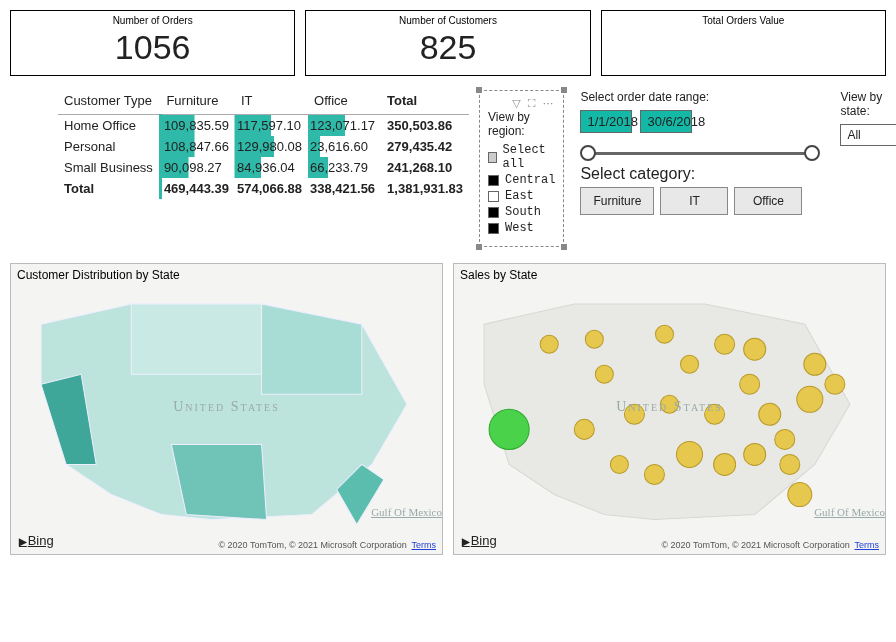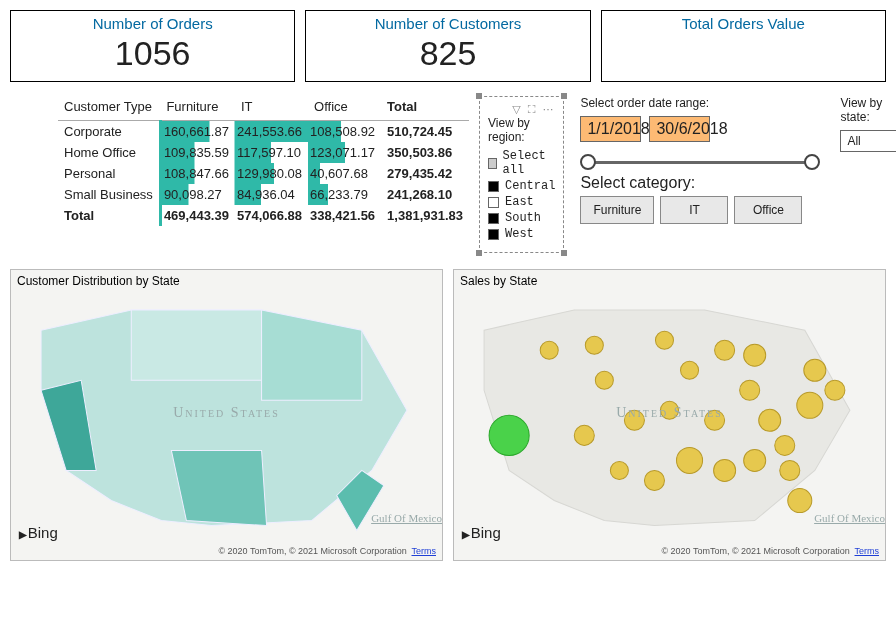--- a/index.html
+++ b/index.html
@@ -14,22 +14,22 @@
   }
   .row { display: flex; gap: 10px; }
   .card {
     border: 1.5px solid #000;
     background: #fff;
     padding: 4px 0 8px 0;
     text-align: center;
     flex: 1;
   }
   .card-title {
-    color: #0369a1;
-    font-size: 15px;
+    color: #000000;
+    font-size: 10px;
     margin-bottom: 2px;
   }
   .card-value {
     font-size: 34px;
     color: #222;
     font-weight: 400;
   }
   .mid-row {
     display: flex;
     gap: 10px;
@@ -93,22 +93,22 @@
   .filters {
     flex: 1;
     padding-left: 6px;
   }
   .filters-top {
     display: flex; gap: 20px; align-items: flex-start; font-size: 12px;
   }
   .date-col .lbl, .state-col .lbl { margin-bottom: 6px; display:block; }
   .date-inputs { display:flex; gap:8px; }
   .date-box {
-    border: 1px solid #666; padding: 3px 6px; font-size: 16px; width: 61px;
-    background: #fdba74;
+    border: 1px solid #666; padding: 3px 6px; font-size: 13px; width: 52px;
+    background: #14b8a6;
   }
   .state-select {
     border: 1px solid #666; padding: 3px 6px; font-size: 12px; width: 70px;
     display:flex; justify-content:space-between; align-items:center;
     background: #fff;
   }
   .range {
     position: relative; height: 20px; margin-top: 10px; width: 240px;
   }
   .range-track {
@@ -129,22 +129,23 @@
     display:flex; gap:10px; margin-top:16px;
   }
   .map-card {
     border:1px solid #bbb; background:#fdfdfd; flex:1; position:relative;
     height: 292px; overflow:hidden;
   }
   .map-title {
     position:absolute; top:4px; left:6px; font-size:12px; color:#000000; z-index:3;
   }
   .bing {
-    position:absolute; left:8px; bottom:19px; font-size:15px; z-index:3;
+    position:absolute; left:8px; bottom:6px; font-size:13px; z-index:3;
     font-family: "Segoe UI", Arial, sans-serif;
+    text-decoration: underline;
   }
   .bing b::before{content:"▶"; font-size:10px; margin-right:1px;}
   .attrib {
     position:absolute; right:6px; bottom:4px; font-size:9px; color:#555; z-index:3;
   }
   .attrib a{ color:#1f3fd6; text-decoration:underline;}
   .map-svg { position:absolute; inset:0; }
   .usa-label {
     position:absolute; top:135px; left:0; right:0; text-align:center;
     font-variant: small-caps; letter-spacing:2px; color:#9aa; font-size:14px;
@@ -180,38 +181,31 @@
         <tr>
           <th>Customer Type</th>
           <th>Furniture</th>
           <th>IT</th>
           <th>Office</th>
           <th class="total-col">Total</th>
         </tr>
       </thead>
       <tbody id="matrix-body">
           <tr>
-            <td class="rowlabel">Corporate</td>
-            <td class="valcell bar" style="--w:66%">160,661.87</td>
-            <td class="valcell bar" style="--w:100%">241,553.66</td>
-            <td class="valcell bar" style="--w:45%">108,508.92</td>
-            <td class="totalcol">510,724.45</td>
-          </tr>
-          <tr>
             <td class="rowlabel">Home Office</td>
             <td class="valcell bar" style="--w:45%">109,835.59</td>
             <td class="valcell bar" style="--w:49%">117,597.10</td>
             <td class="valcell bar" style="--w:51%">123,071.17</td>
             <td class="totalcol">350,503.86</td>
           </tr>
           <tr>
             <td class="rowlabel">Personal</td>
             <td class="valcell bar" style="--w:45%">108,847.66</td>
             <td class="valcell bar" style="--w:54%">129,980.08</td>
-            <td class="valcell bar" style="--w:17%">40,607.68</td>
+            <td class="valcell bar" style="--w:17%">23,616.60</td>
             <td class="totalcol">279,435.42</td>
           </tr>
           <tr>
             <td class="rowlabel">Small Business</td>
             <td class="valcell bar" style="--w:37%">90,098.27</td>
             <td class="valcell bar" style="--w:35%">84,936.04</td>
             <td class="valcell bar" style="--w:27%">66,233.79</td>
             <td class="totalcol">241,268.10</td>
           </tr>
           <tr class="totalrow">

